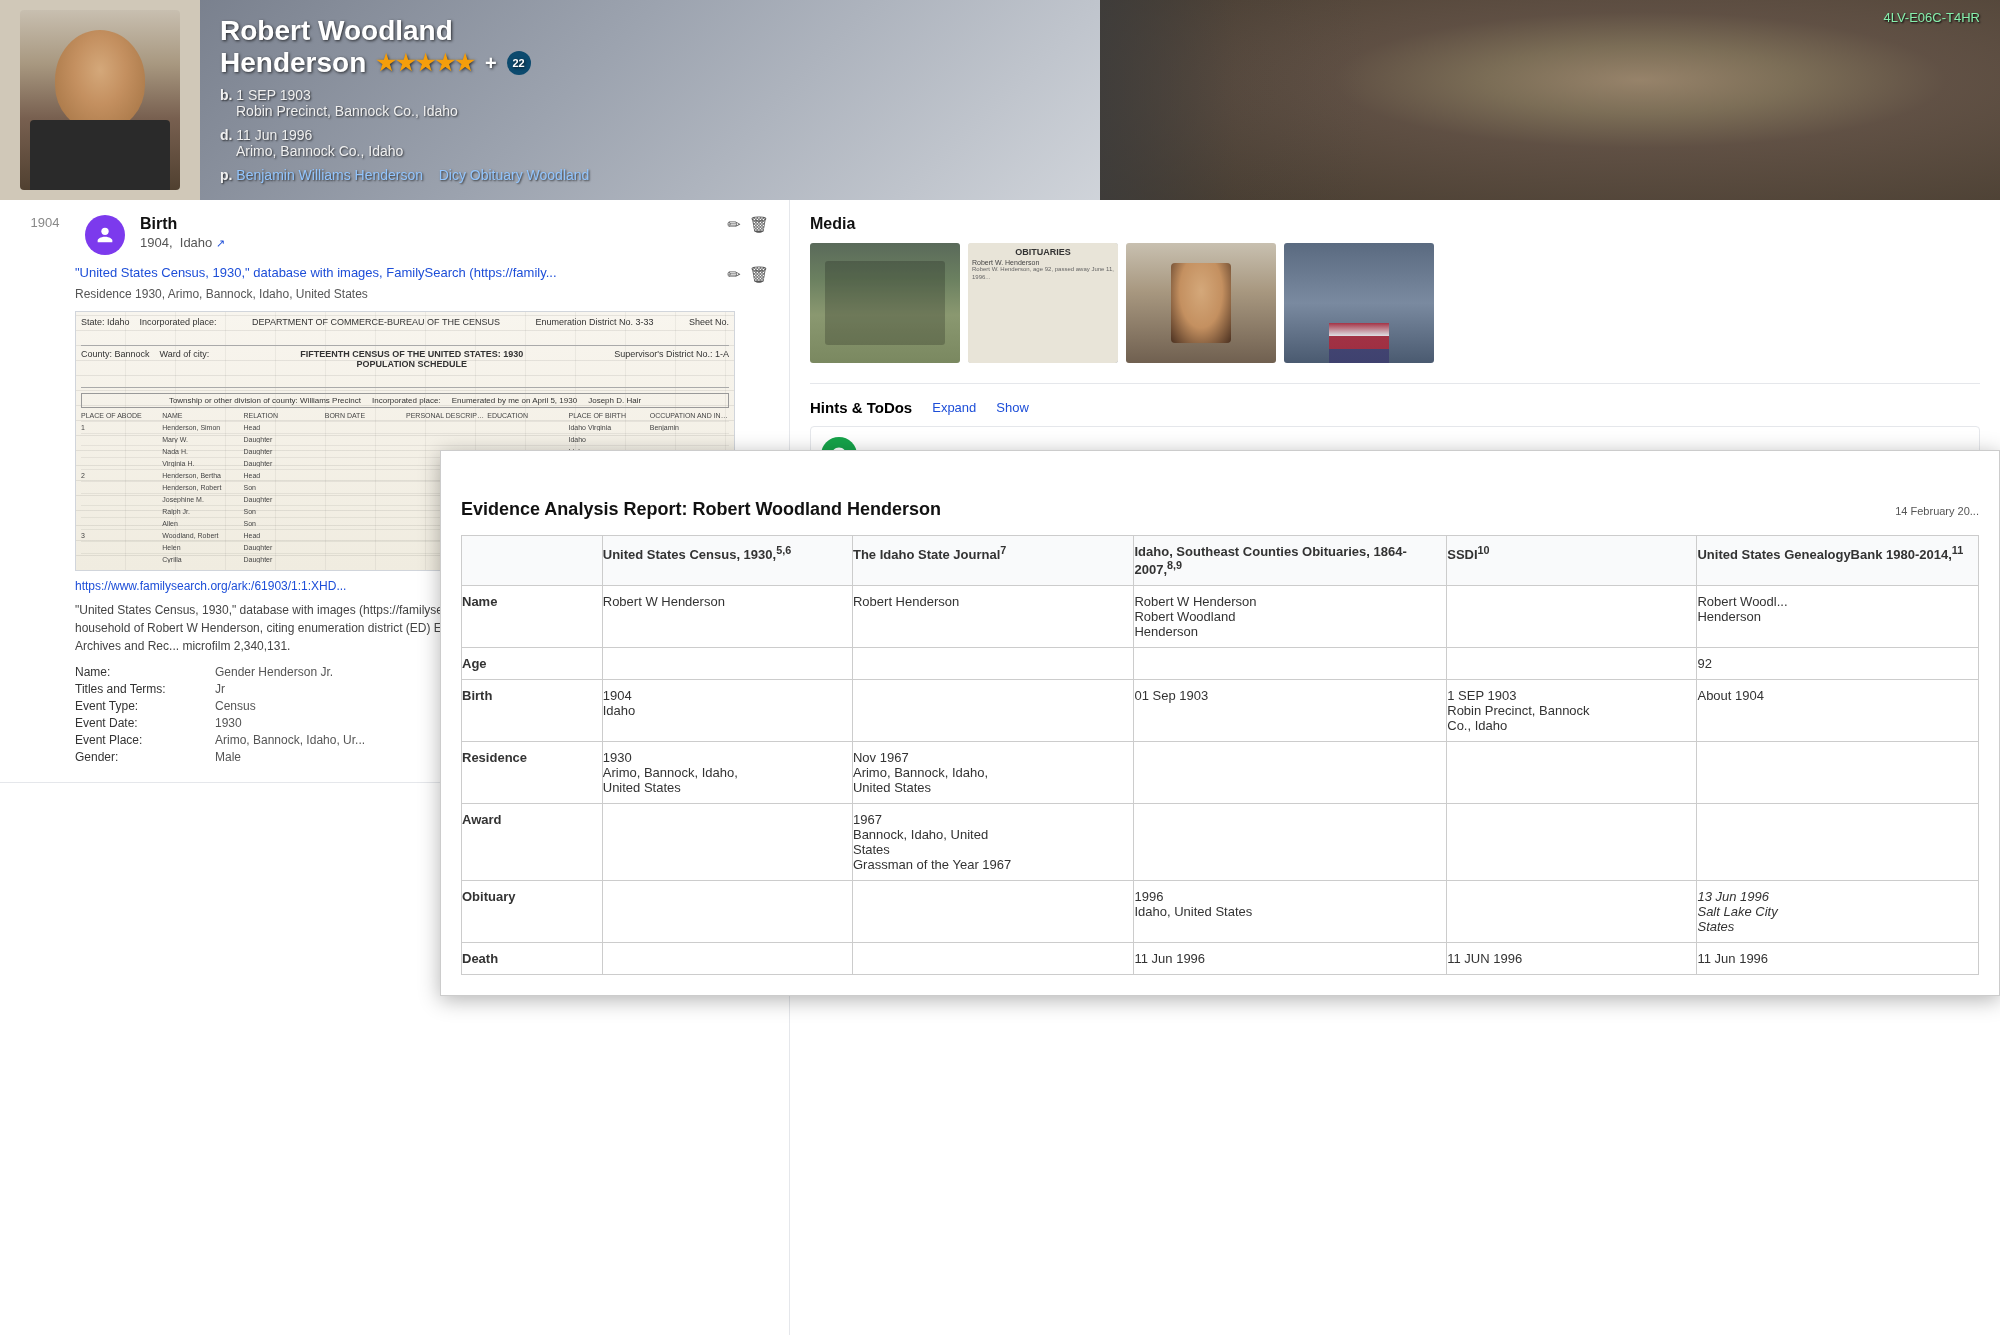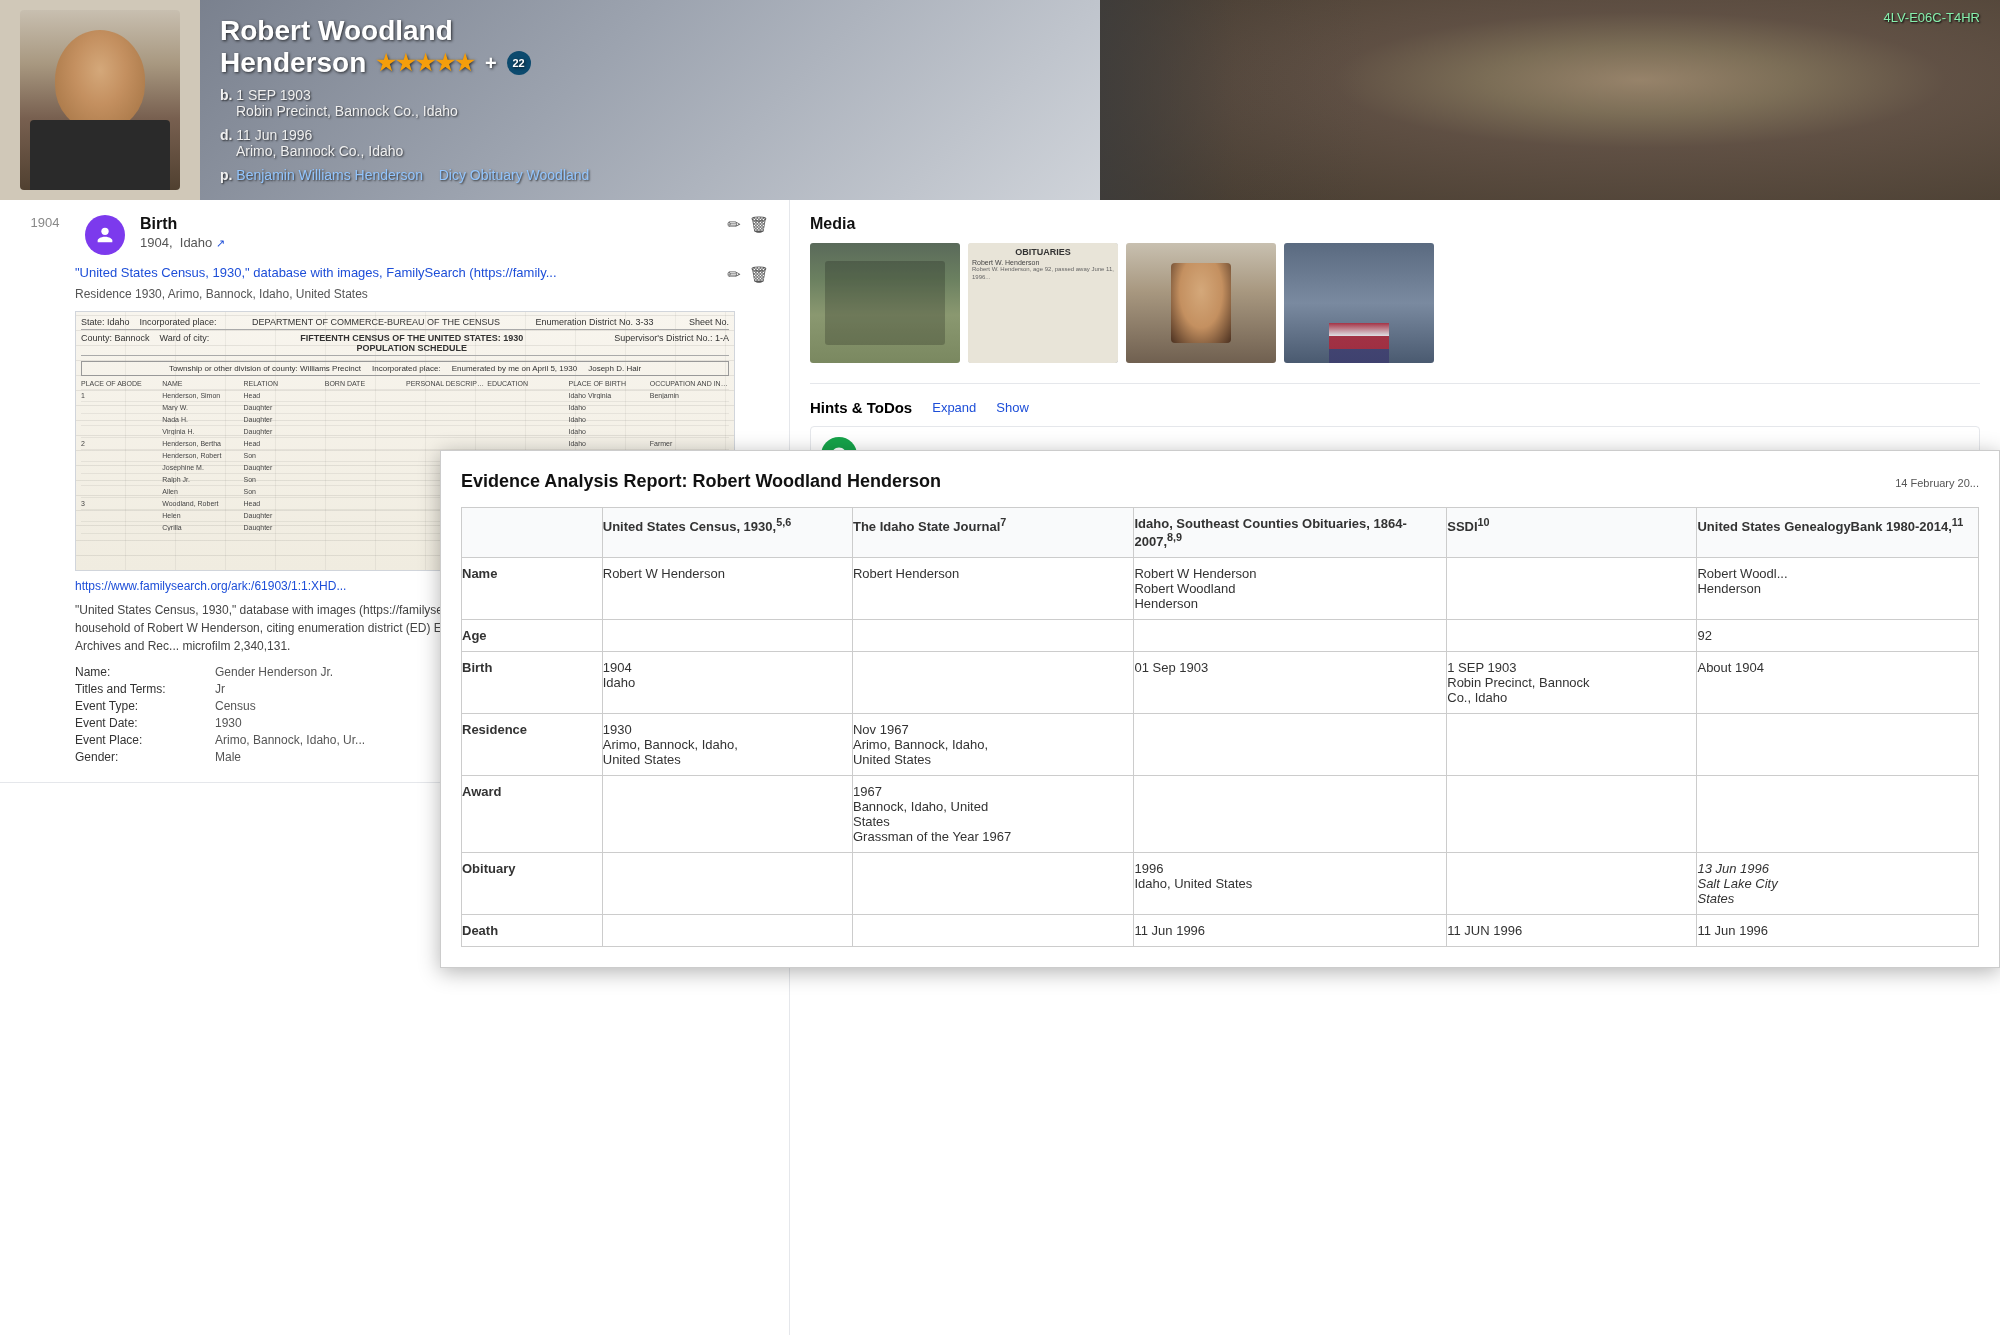--- a/index.html
+++ b/index.html
@@ -247,21 +247,21 @@
       color: #333;
       padding: 5px;
     }
     .census-header-row {
       display: flex;
       justify-content: space-between;
       font-size: 9px;
       color: #333;
       margin-bottom: 3px;
       border-bottom: 1px solid #aaa;
-      padding-bottom: 2px;
+      padding-bottom: 18px;
     }
     .census-data-rows {
       flex: 1;
       overflow: hidden;
       font-size: 7px;
     }
     .census-data-row {
       display: flex;
       gap: 2px;
       height: 12px;
@@ -404,20 +404,21 @@
     .report-header {
       display: flex;
       justify-content: space-between;
       align-items: baseline;
       margin-bottom: 15px;
     }
     .report-title {
       font-size: 18px;
       font-weight: bold;
       color: #111;
+      margin-top: 28px;
     }
     .report-date {
       font-size: 11px;
       color: #555;
     }
     .evidence-table {
       width: 100%;
       border-collapse: collapse;
       font-size: 13px;
     }

